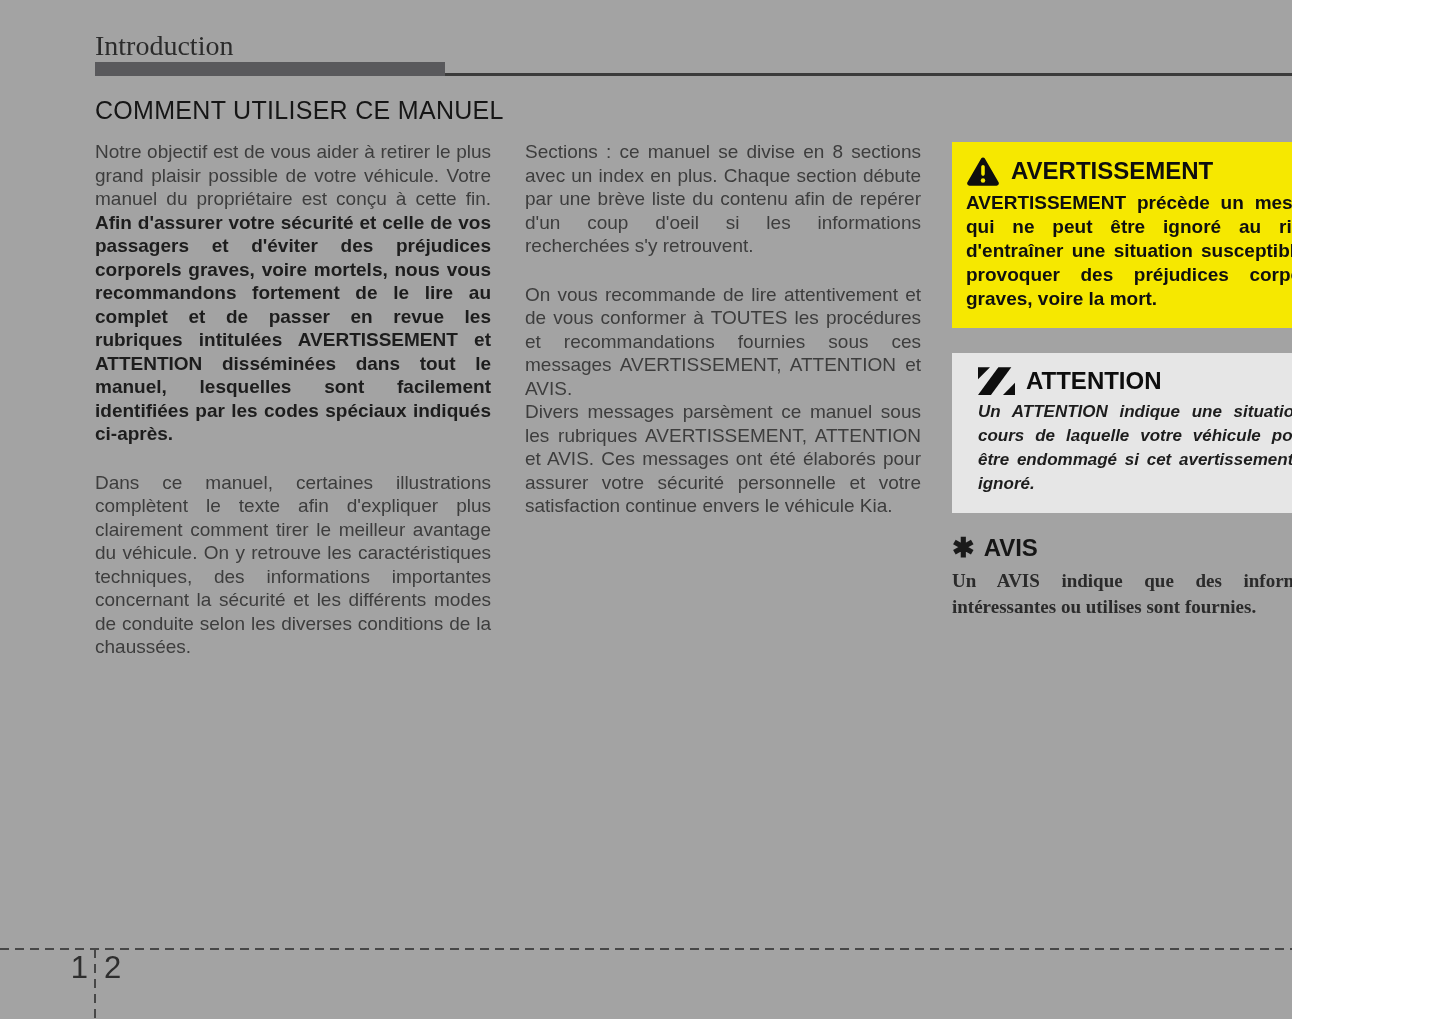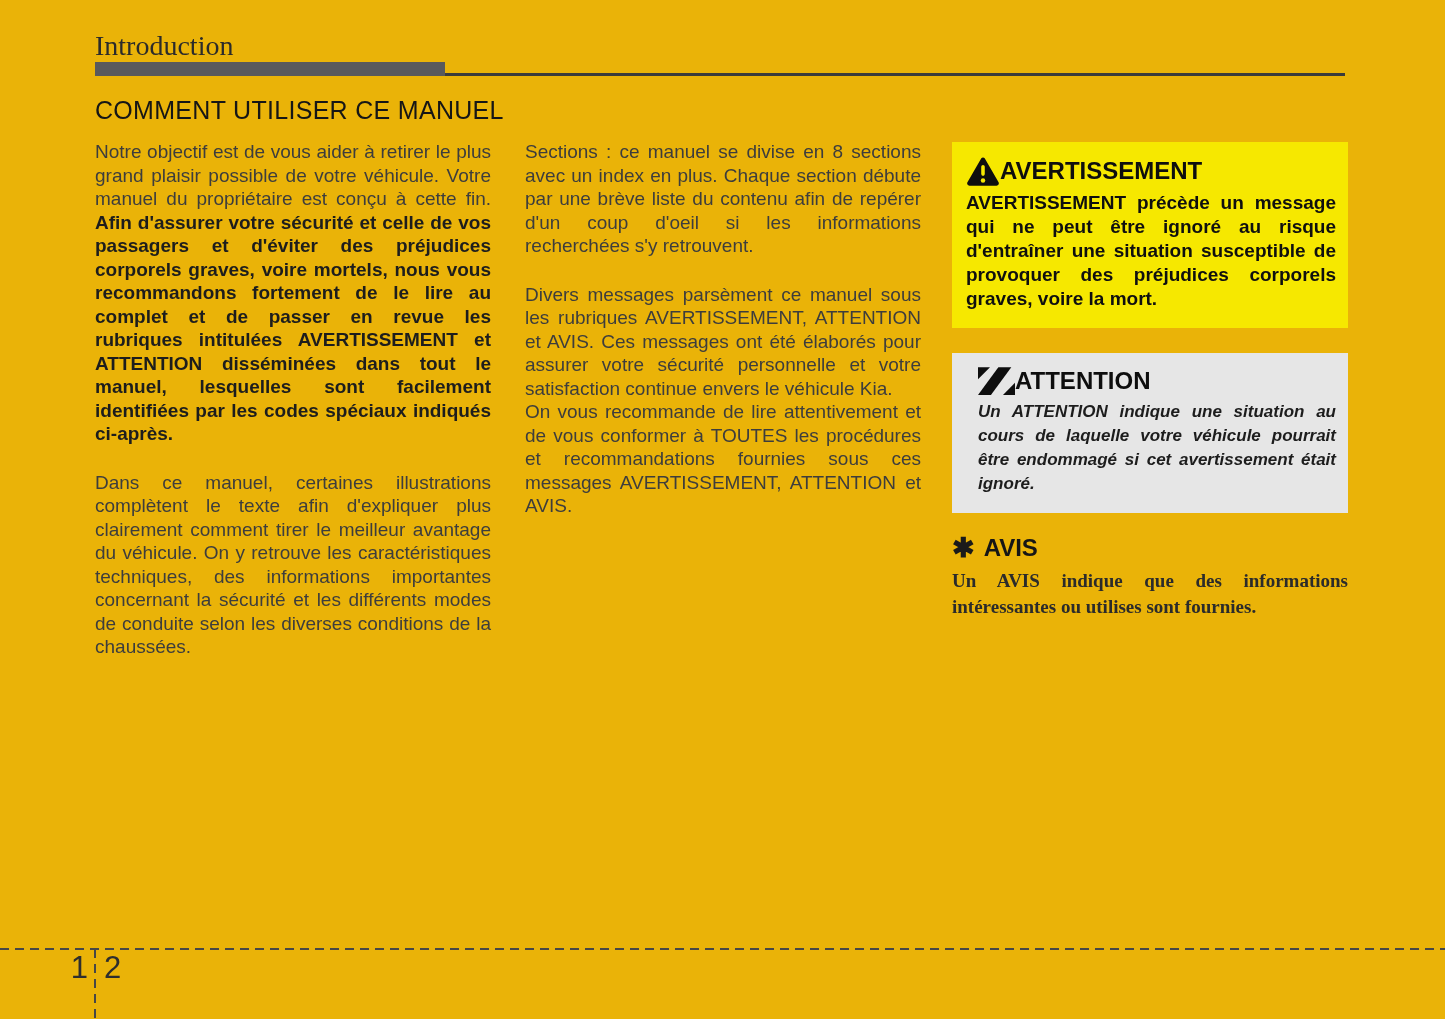--- a/index.html
+++ b/index.html
@@ -1,19 +1,19 @@
 <!DOCTYPE html>
 <html><head>
 <meta charset="utf-8">
 <style>
   html,body{margin:0;padding:0;background:#ffffff;}
   .page{
     position:relative;
-    width:1445px;height:1019px;
-    background:#eab308;
+    width:1292px;height:1019px;
+    background:#a3a3a3;
     font-family:"Liberation Sans",sans-serif;
     color:#3d3d3d;
     overflow:hidden;
   }
   
   .doc-header-title{
     position:absolute;left:95px;top:30px;
     font-family:"Liberation Serif",serif;
     font-size:28px;color:#2b2b2b;
   }
@@ -48,21 +48,21 @@
     background:#F6E800;
     padding:14px 12px 17px 14px;
     margin-bottom:25px;
   }
   .caution-box{
     background:#E6E6E6;
     padding:14px 12px 17px 26px;
     margin-bottom:21px;
   }
   .box-header{
-    display:flex;align-items:center;
+    display:flex;align-items:center;gap:11px;
     font-size:24px;font-weight:bold;color:#0e0e0e;
     margin-bottom:5px;text-align:left;
   }
   .box-icon{display:inline-flex;flex:0 0 auto;}
   .warning-body{
     font-weight:bold;color:#0f0f0f;
     font-size:19px;line-height:24px;
   }
   .caution-body{
     font-weight:bold;font-style:italic;color:#1d1d1d;
@@ -111,22 +111,22 @@
 
   <div class="section-title">COMMENT UTILISER CE MANUEL</div>
 
   <div class="col col-1">
     <p><span>Notre objectif est de vous aider à retirer le plus grand plaisir possible de votre véhicule. Votre manuel du propriétaire est conçu à cette fin. </span><span class="bold-run">Afin d'assurer votre sécurité et celle de vos passagers et d'éviter des préjudices corporels graves, voire mortels, nous vous recommandons fortement de le lire au complet et de passer en revue les rubriques intitulées AVERTISSEMENT et ATTENTION disséminées dans tout le manuel, lesquelles sont facilement identifiées par les codes spéciaux indiqués ci-après.</span></p>
     <p>Dans ce manuel, certaines illustrations complètent le texte afin d'expliquer plus clairement comment tirer le meilleur avantage du véhicule. On y retrouve les caractéristiques techniques, des informations importantes concernant la sécurité et les différents modes de conduite selon les diverses conditions de la chaussées.</p>
   </div>
 
   <div class="col col-2">
     <p>Sections : ce manuel se divise en 8 sections avec un index en plus. Chaque section débute par une brève liste du contenu afin de repérer d'un coup d'oeil si les informations recherchées s'y retrouvent.</p>
+    <p class="tight">On vous recommande de lire attentivement et de vous conformer à TOUTES les procédures et recommandations fournies sous ces messages AVERTISSEMENT, ATTENTION et AVIS.</p>
     <p class="tight">Divers messages parsèment ce manuel sous les rubriques AVERTISSEMENT, ATTENTION et AVIS. Ces messages ont été élaborés pour assurer votre sécurité personnelle et votre satisfaction continue envers le véhicule Kia.</p>
-    <p class="tight">On vous recommande de lire attentivement et de vous conformer à TOUTES les procédures et recommandations fournies sous ces messages AVERTISSEMENT, ATTENTION et AVIS.</p>
   </div>
 
   <div class="col col-3">
 
     <div class="warning-box">
       <div class="box-header">
         <span class="box-icon">
           <svg width="34" height="30" viewBox="0 0 36 32">
             <path d="M16.2 2.5 L1.4 27.9 a2.5 2.5 0 0 0 2.1 3.7 h29 a2.5 2.5 0 0 0 2.1-3.7 L19.8 2.5 a2.1 2.1 0 0 0 -3.6 0 Z" fill="#0e0e0e"></path>
             <rect x="16.1" y="9.6" width="3.8" height="11.6" rx="1.9" fill="#F6E800"></rect>

